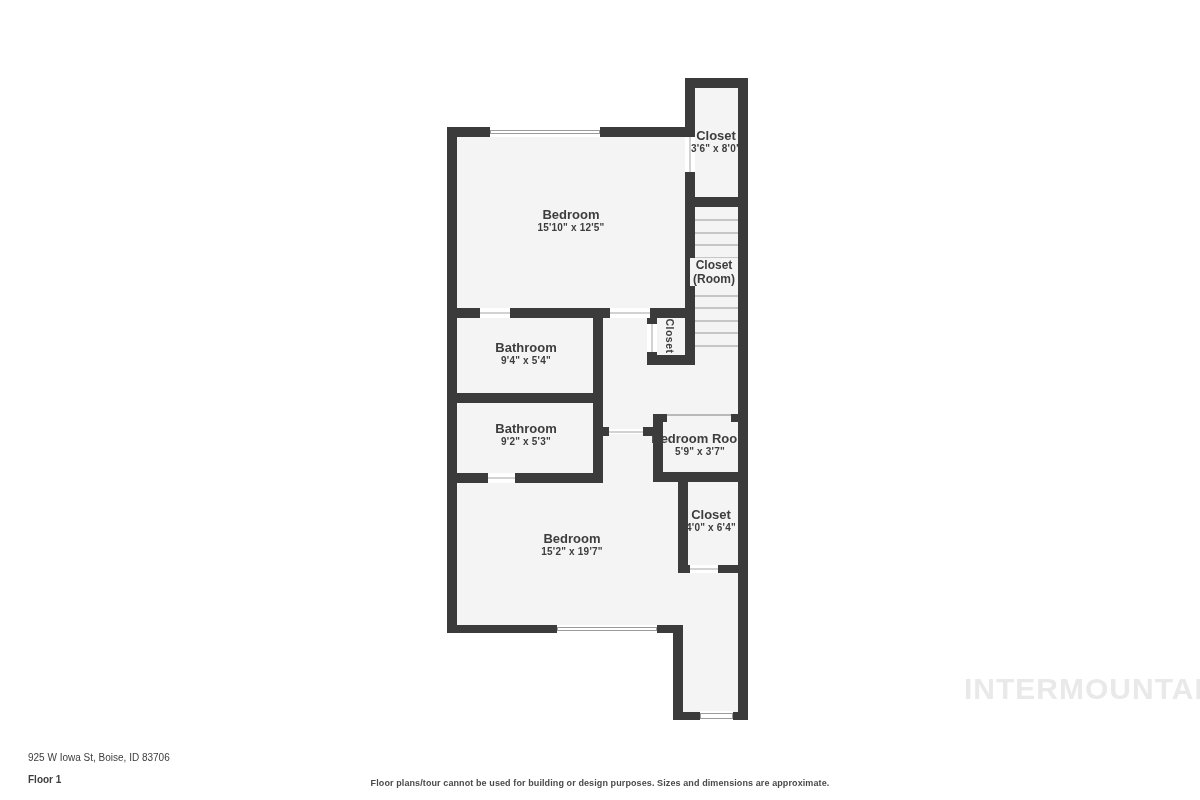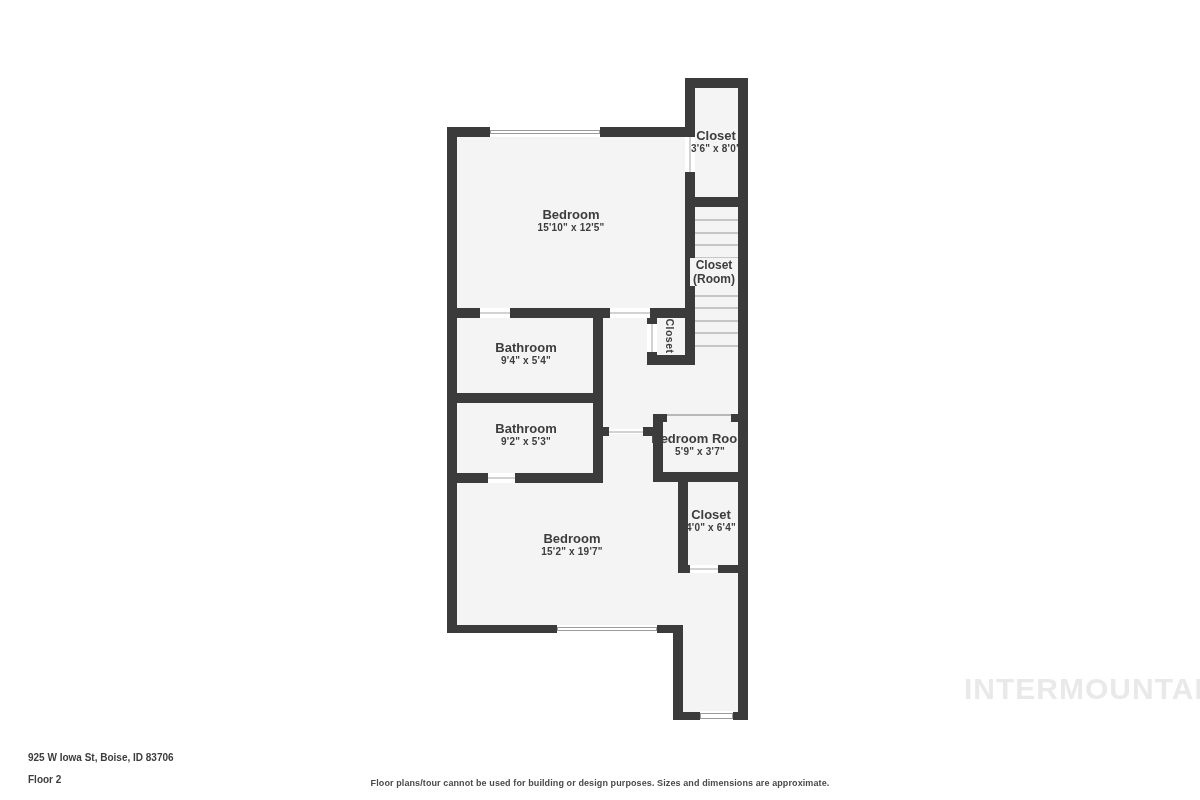--- a/index.html
+++ b/index.html
@@ -24,21 +24,21 @@
   }
   .room-name{font-size:13px;font-weight:bold;line-height:15px;}
   .room-dims{font-size:10px;font-weight:bold;line-height:12px;letter-spacing:.2px;}
   .stairs-label{background:#f4f4f4;padding:0 3px;}
   .stairs-label .room-name{font-size:12px;line-height:14px;}
   .vertical-label{
     position:absolute;transform:translate(-50%,-50%);
     writing-mode:vertical-rl;color:#3d3d3d;
     font-size:10.5px;font-weight:bold;letter-spacing:.5px;z-index:5;
   }
-  .footer-address{position:absolute;left:28px;top:752px;font-size:10px;font-weight:bold;color:#3d3d3d;}
+  .footer-address{position:absolute;left:28px;top:752px;font-size:10px;font-weight:normal;color:#3d3d3d;}
   .footer-floor{position:absolute;left:28px;top:774px;font-size:10px;font-weight:bold;color:#3d3d3d;}
   .footer-disclaimer{
     position:absolute;left:50%;transform:translateX(-50%);top:778px;
     font-size:9px;font-weight:bold;color:#4a4a4a;letter-spacing:.1px;
   }
   .watermark{
     position:absolute;left:964px;top:672px;
     font-size:30px;font-weight:bold;color:#e9e9e9;letter-spacing:1px;
   }
 </style>
@@ -162,16 +162,16 @@
     <div class="room-name">Closet</div>
     <div class="room-dims">4'0" x 6'4"</div>
   </div>
   <div class="room-label" style="left:572px;top:531px;">
     <div class="room-name">Bedroom</div>
     <div class="room-dims">15'2" x 19'7"</div>
   </div>
 
   <div class="watermark">INTERMOUNTAIN</div>
   <div class="footer-address">925 W Iowa St, Boise, ID 83706</div>
-  <div class="footer-floor">Floor 2</div>
+  <div class="footer-floor">Floor 1</div>
   <div class="footer-disclaimer">Floor plans/tour cannot be used for building or design purposes. Sizes and dimensions are approximate.</div>
 
 </div>
 
 </body></html>

